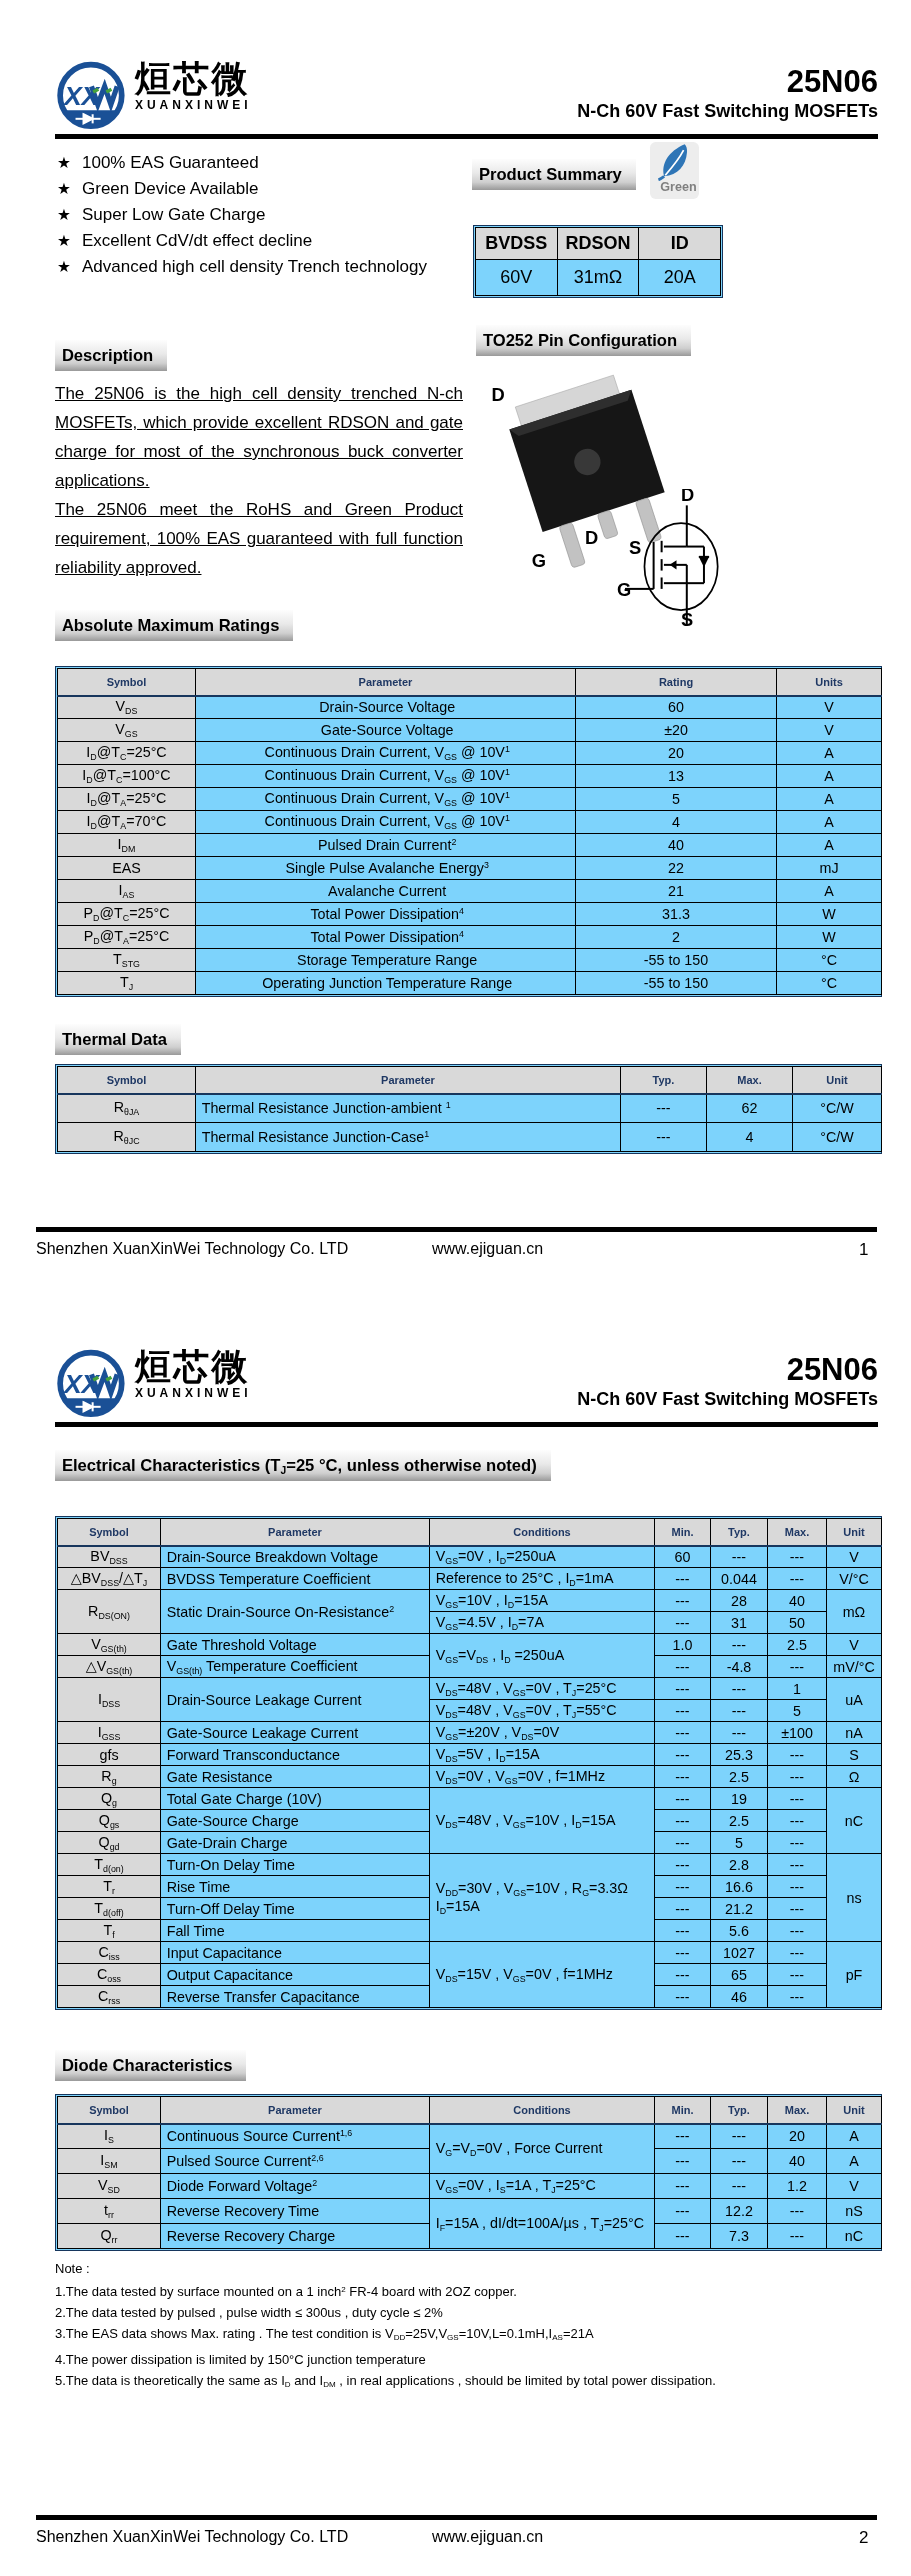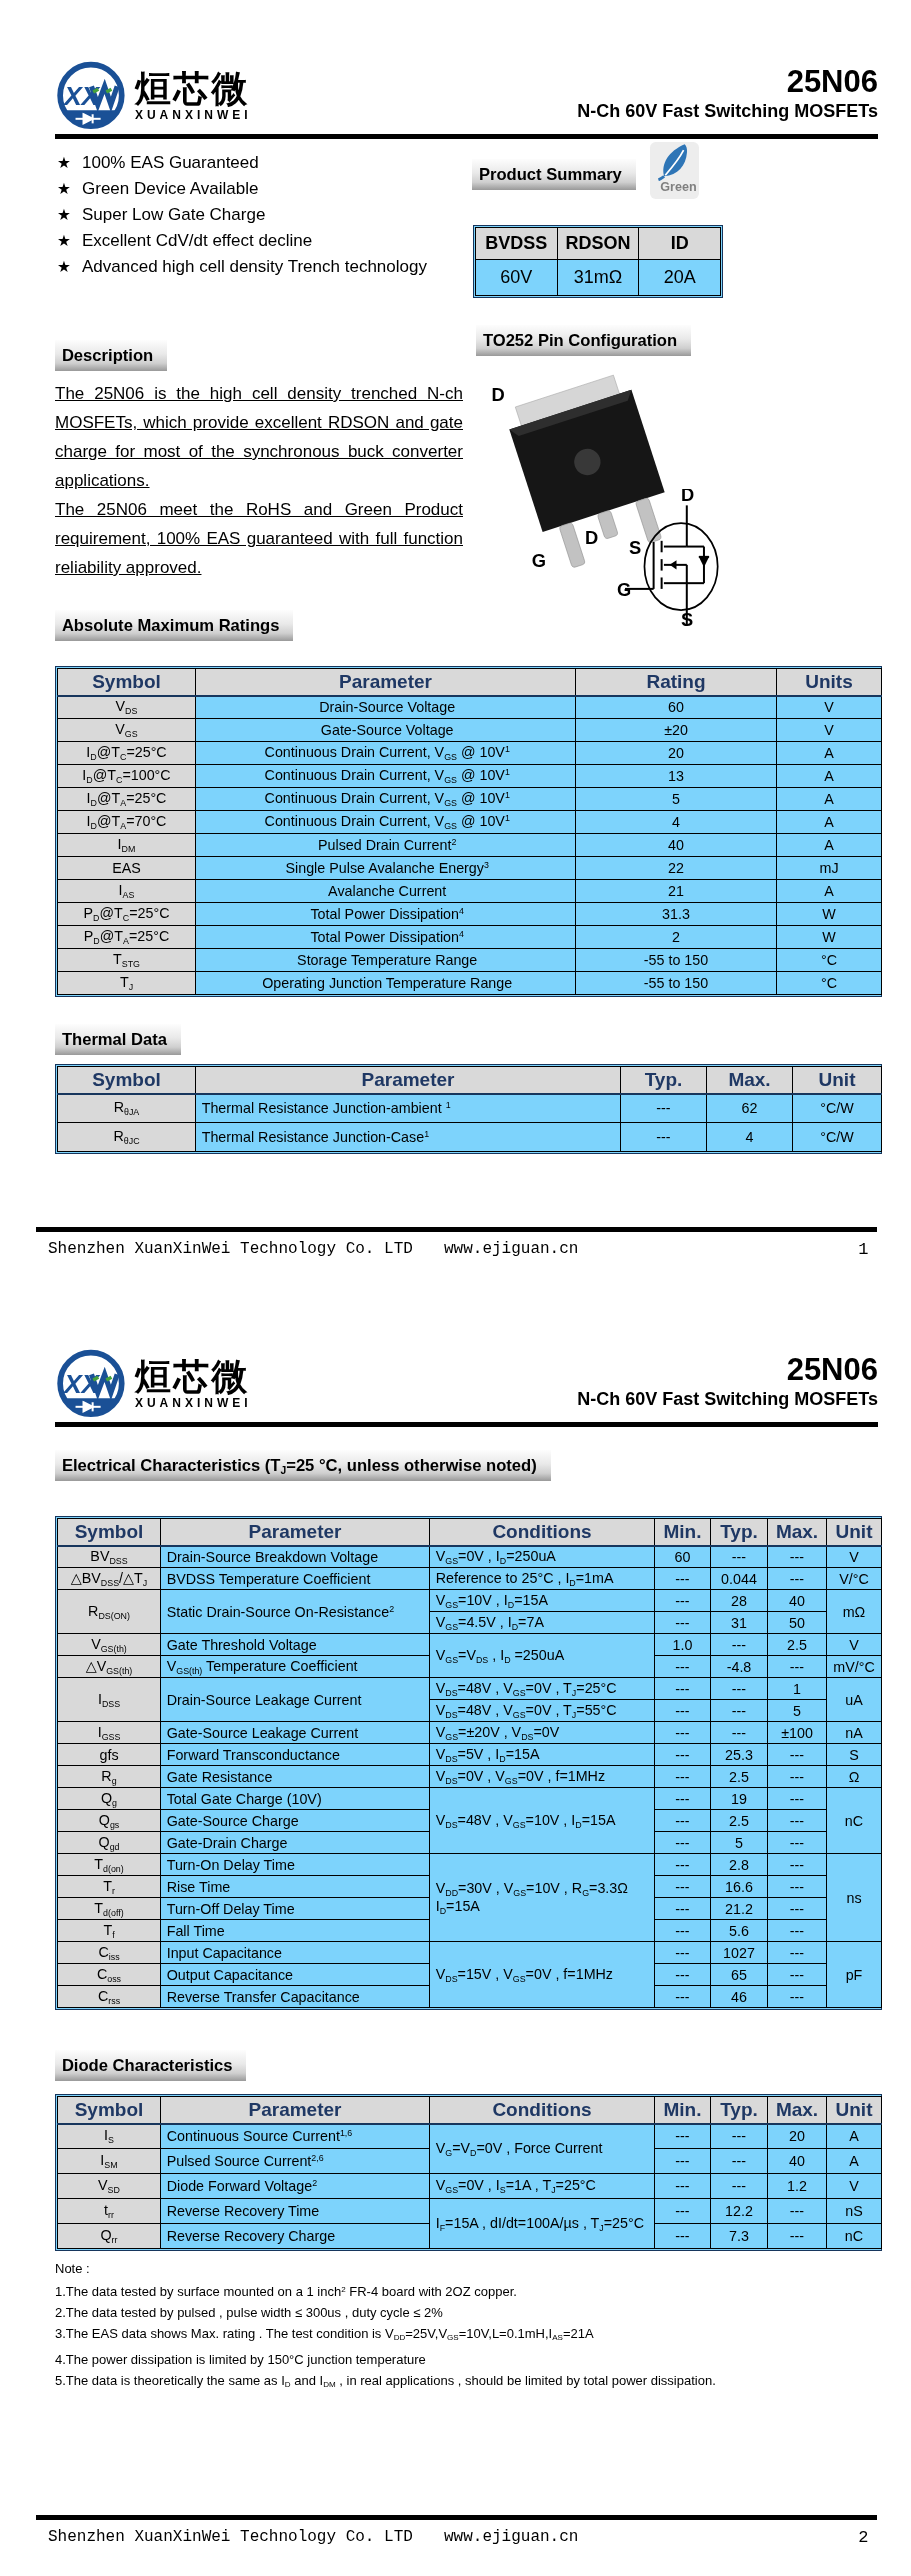--- a/index.html
+++ b/index.html
@@ -2,21 +2,21 @@
 <html style="font-size:9.2px"><head>
 <meta charset="utf-8">
 <style>
   * { margin:0; padding:0; box-sizing:border-box; }
   body { background:#fff; width:911px; font-family:"Liberation Sans", sans-serif; color:#000; }
   .page { position:relative; width:911px; height:1288px; background:#fff; overflow:hidden; }
   .abs { position:absolute; }
 
   
   .pageheader { position:absolute; left:55px; right:33px; top:60px; height:72px; }
-  .logo { display:flex; align-items:center; }
+  .logo { display:flex; align-items:flex-start; }
   .logo-text { margin-left:6.9px; }
   .logo-cn { font-size:36px; font-weight:bold; line-height:37px; letter-spacing:2.3px; }
   .logo-en { font-size:12px; letter-spacing:4px; font-weight:bold; margin-top:1.1px; }
   .titles { position:absolute; right:0; top:4.6px; text-align:right; }
   .part-no { font-size:31px; font-weight:bold; line-height:33px; }
   .part-sub { font-size:18px; font-weight:bold; margin-top:3.4px; }
   .header-rule { position:absolute; left:55px; right:33px; top:134px; height:5.2px; background:#000; }
 
   
   .glabel { display:inline-block; font-size:16.6px; font-weight:bold; color:#000;
@@ -25,21 +25,21 @@
 
   
   .features { position:absolute; left:57px; top:150px; width:402px; }
   .feature { display:flex; font-size:17px; line-height:26px; }
   .feature .star { width:25px; flex:0 0 25px; font-size:15.5px; }
 
   
   .tblwrap { border:1.7px solid #17365d; padding:1px; background:#7dd3fc; }
   table { border-collapse:collapse; width:100%; table-layout:fixed; border:1.1px solid #17365d; }
   th, td { border:1.1px solid #000; text-align:center; vertical-align:middle; }
-  thead th { background:#d9d9d9; color:#1f3864; font-size:19px; font-weight:bold;
+  thead th { background:#d9d9d9; color:#1f3864; font-size:11px; font-weight:bold;
              height:27px; border-bottom:2.3px solid #17365d; }
   td { font-size:14.3px; height:23px; padding:1.1px 2.3px; }
   .cell-sym { background:#d9d9d9; }
   .cell-param, .cell-cond { text-align:left; padding-left:5.7px; white-space:pre-line; }
   .t-amr .cell-param { text-align:center; }
   sub { font-size:62%; vertical-align:-0.3em; }
   sup { font-size:62%; vertical-align:0.55em; }
 
   .t-ps thead th { color:#000; font-size:18px; height:32px; border-bottom:1.1px solid #000; }
   .t-ps td { font-size:18px; height:36px; }
@@ -71,21 +71,21 @@
   
   .green-badge { position:absolute; left:650px; top:142px; width:49px; height:57px;
                  background:#ededed; border-radius:5.7px; text-align:center; }
   .green-badge .gtxt { font-size:12.6px; font-weight:bold; color:#7f7f7f; margin-top:-3.4px;padding-left:8px; }
 
   
   .notes { position:absolute; left:55px; top:970px; width:775px; font-size:13px; line-height:21px; }
 
   
   .footer-rule { position:absolute; left:36px; right:34px; top:1227px; height:4.6px; background:#000; }
-  .footer { position:absolute; left:48px; right:34px; top:1240px; font-size:16px;font-family:Liberation Mono, monospace; }
+  .footer { position:absolute; left:36px; right:34px; top:1240px; font-size:16px; }
   .footer .site { position:absolute; left:396px; }
   .footer .pageno { position:absolute; right:8.6px; font-size:17px; }
 
   .pin-labels text, .sym-labels text { font-size:32px; font-weight:bold; fill:#000;
         font-family:"Liberation Sans",sans-serif; }
 </style>
 </head>
 <body>
 
 <div class="page">

